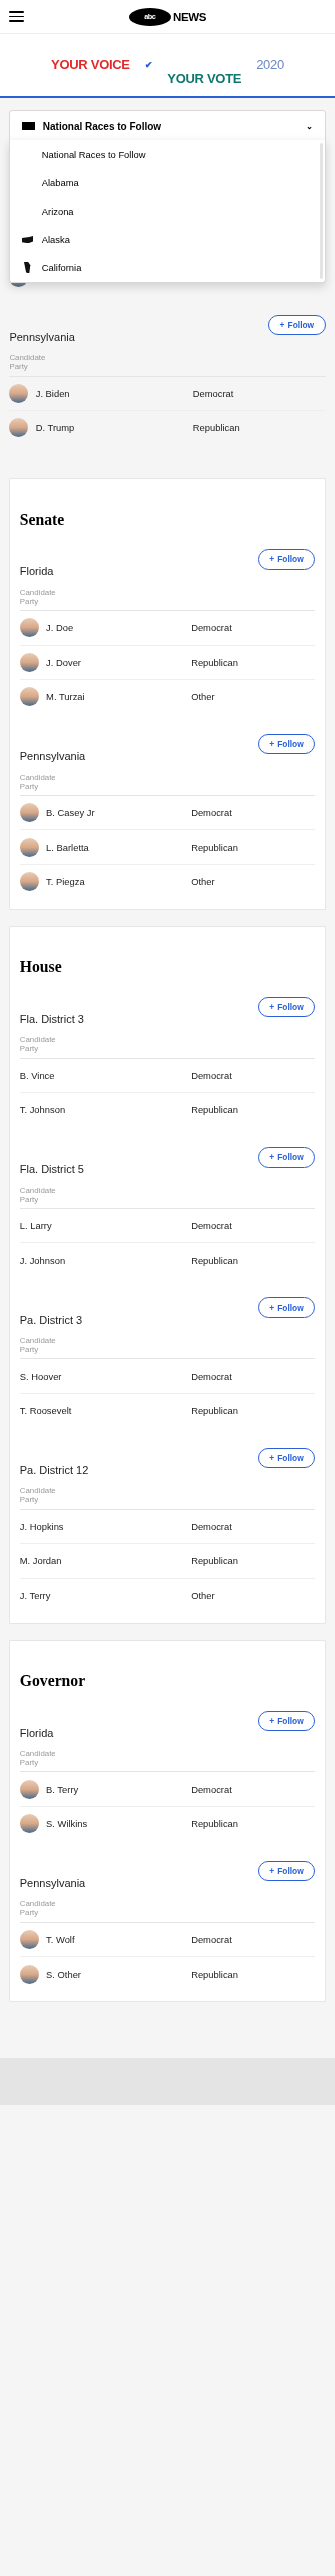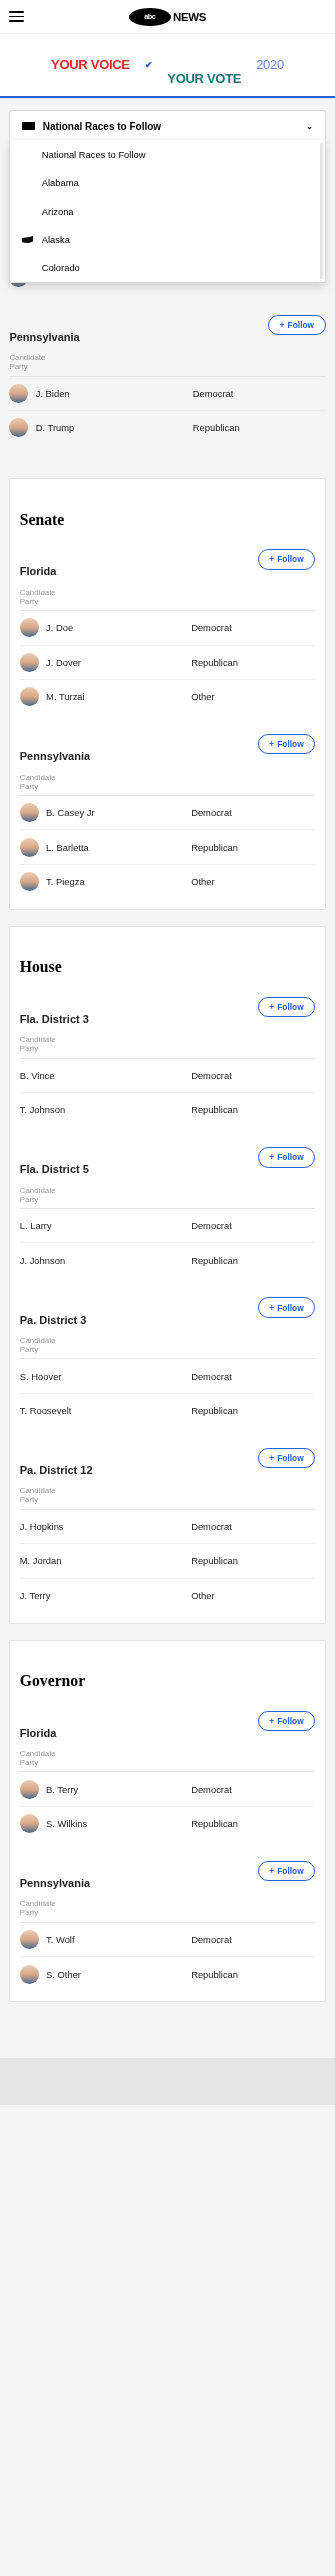--- a/index.html
+++ b/index.html
@@ -21,21 +21,21 @@
     .sel-flag{width:13.6px; height:8.4px; background:#000;}
     .sel-chev{margin-left:auto; font-size:8.4px;}
     .dropdown{position:absolute; left:0; right:0; top:30px; background:#fff; border:0.5px solid #d8d8d8; border-top:none; border-radius:0 0 3.1px 3.1px; box-shadow:0 3.1px 9.4px rgba(0,0,0,.15); z-index:10; padding-right:3.1px;}
     .dd-item{display:flex; align-items:center; gap:8.4px; padding:8.4px 11.5px; cursor:pointer; font-size:9.4px;}
     .dd-shape{width:11.5px; height:11.5px; display:flex;align-items:center;justify-content:center;}
     .dd-shape svg{fill:#111;}
     .dd-scrollbar{position:absolute; right:1.6px; top:3.1px; bottom:3.1px; width:3.1px; background:#e3e3e3; border-radius:1.6px;}
     .sec-title{font-size:15.7px; font-family:Georgia,serif; font-weight:700; margin:19px 0 9.4px; padding-top:7.3px;}
     .race-block{margin-bottom:4.2px;}
     .race-top{display:flex; justify-content:space-between; align-items:center; margin-bottom:5.2px; margin-top:12.6px;}
-    .race-name{font-weight:700; font-size:11px; color:#222;margin-top:24px;}
+    .race-name{font-weight:400; font-size:11px; color:#222;margin-top:24px;}
     .follow-btn{border:0.8px solid #2a60d6; color:#2a60d6; background:#fff; border-radius:12.6px; padding:4.2px 10.5px; font-size:8.4px; font-weight:600; cursor:pointer; display:inline-flex; gap:3.1px; align-items:center;}
     .tbl-hdr{display:flex; border-bottom:0.5px solid #e4e4e4; padding:5.2px 0 4.2px;flex-direction:column;}
     .tbl-hdr span{color:#9a9a9a; font-size:7.9px; font-weight:500;}
     .col-cand{width:58%;}
     .col-party{width:42%;}
     .row{display:flex; align-items:center; padding:7.3px 0; border-bottom:0.5px solid #eee;}
     .row:last-child{border-bottom:none;}
     .avatar{width:19px; height:19px; border-radius:50%; background:linear-gradient(180deg,#e8cdb5 0%, #d8a888 50%, #4a6a8a 100%); margin-right:7.3px; flex-shrink:0;}
     .avatar.none{background:transparent; width:0; margin-right:0;}
     .cand-name{font-size:9.4px; color:#222;}
@@ -104,25 +104,25 @@
         <div class="dd-item">
           <span class="dd-shape">
             <svg width="11.5" height="7.3" viewBox="0 0 22 14">
               <polygon points="0,4 14,2 22,0 22,10 12,14 0,12"></polygon>
             </svg>
           </span>
           <span>Alaska</span>
         </div>
         <div class="dd-item">
           <span class="dd-shape">
-            <svg width="8.4" height="9.4" viewBox="0 0 16 18">
-              <rect width="16" height="18/"></rect>
+            <svg width="6.3" height="11.5" viewBox="0 0 12 22">
+              <polygon points="0,0 8,0 12,6 10,22 4,20 2,10"></polygon>
             </svg>
           </span>
-          <span>Colorado</span>
+          <span>California</span>
         </div>
         <div class="dd-scrollbar"></div>
       </div>
   </div>
 
   <div style="height:105px"></div>
   <div class="race-block" id="pres-tail">
       <div class="row">
         <div class="col-cand" style="display:flex;align-items:center">
           <div class="avatar "></div>

